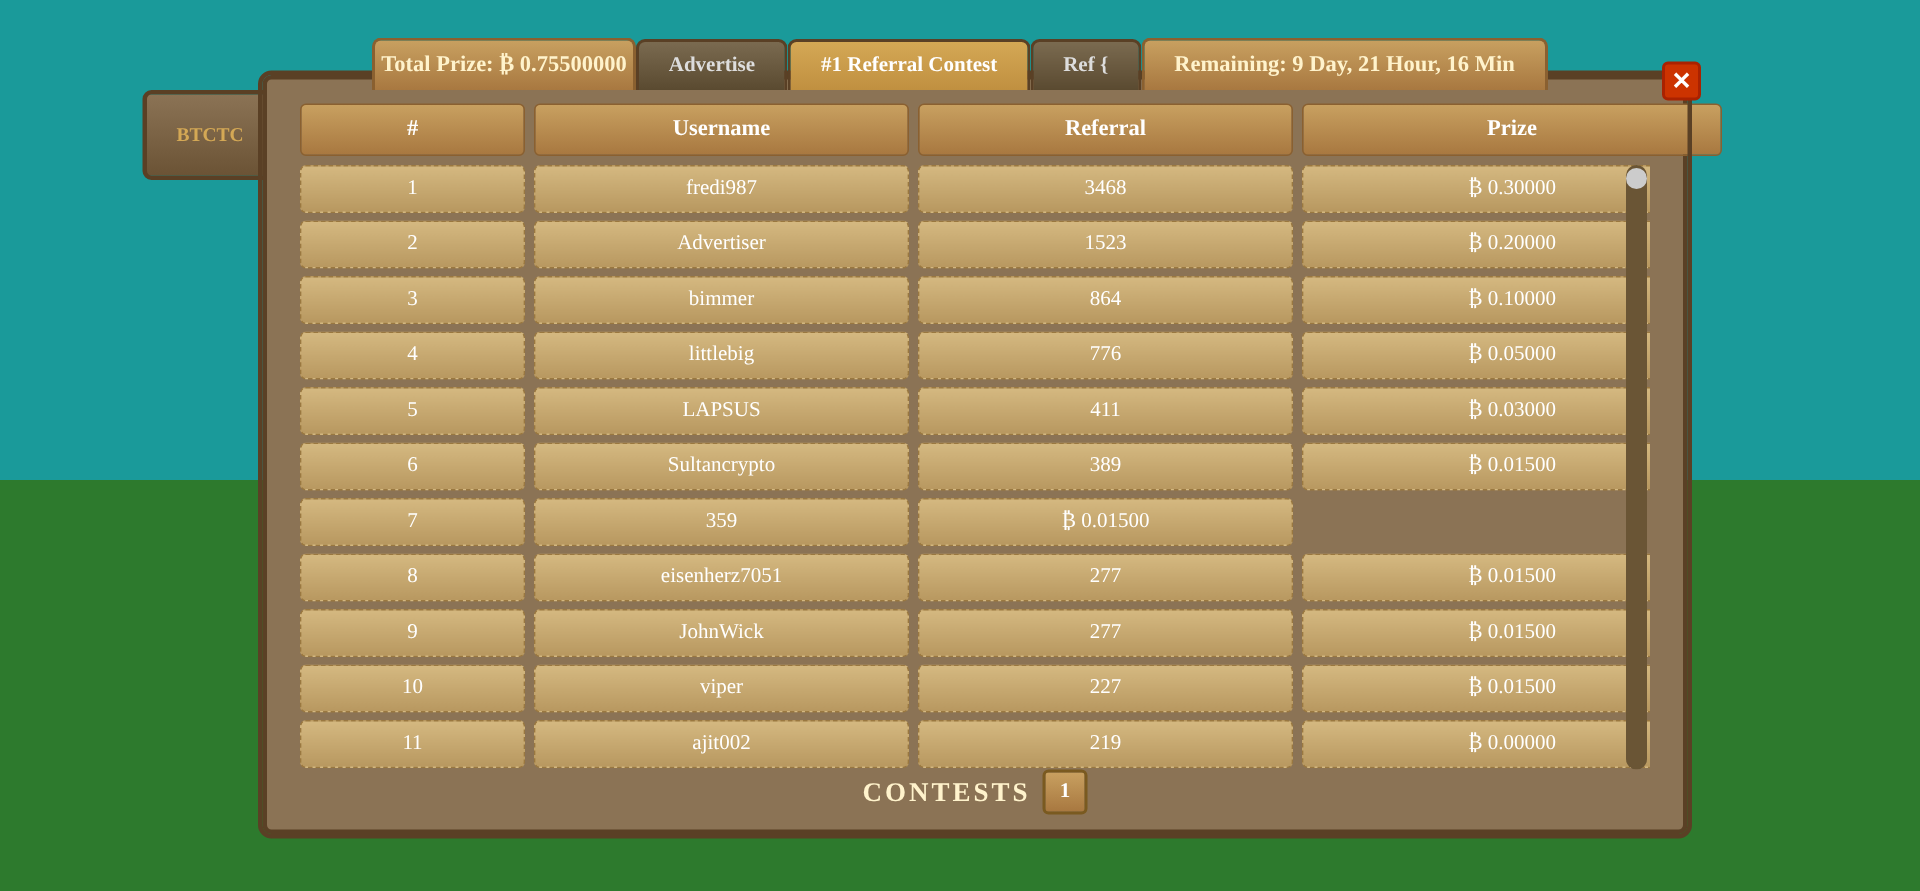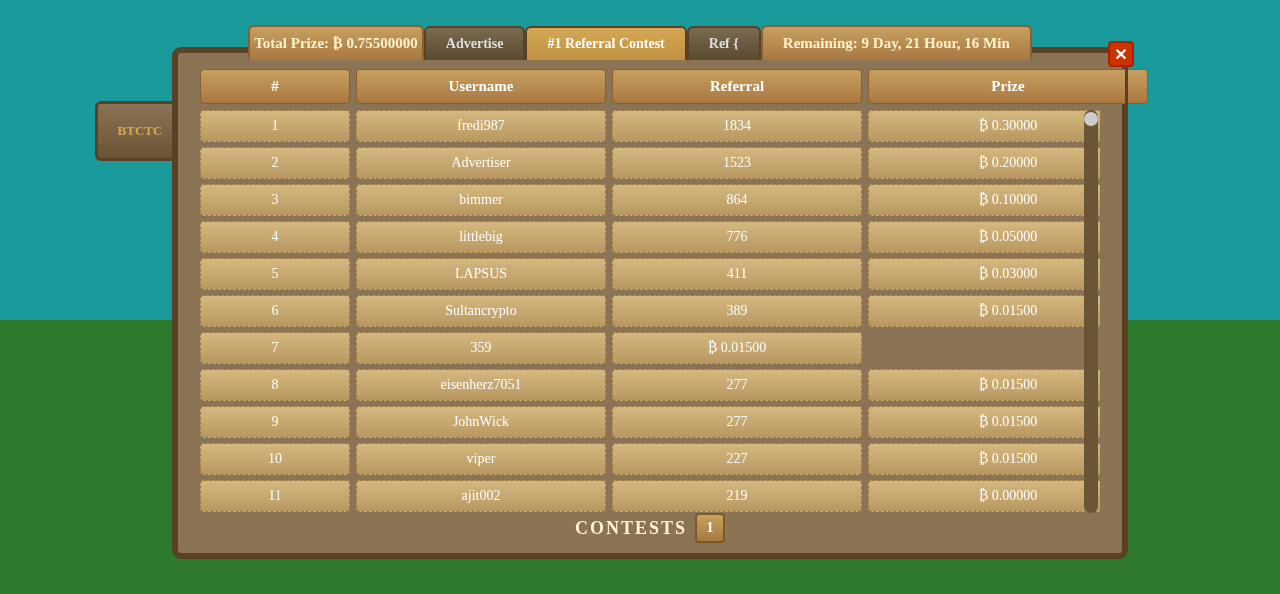--- a/index.html
+++ b/index.html
@@ -226,21 +226,20 @@
       background: linear-gradient(to bottom, #8B7355, #6B5335);
       border: 3px solid #5a4025;
       border-radius: 6px;
       display: flex;
       align-items: center;
       justify-content: center;
       color: #d4a855;
       font-size: 13px;
       font-weight: bold;
       z-index: 4;
-      margin-top: 41px;
     }
   </style>
 </head>
 <body>
 
 <div class="bg-top"></div>
 <div class="bg-bottom"></div>
 
 <div class="top-nav">
   <div class="total-prize-tab">
@@ -283,21 +282,21 @@
     <div class="th-cell">
       <span>Prize</span>
     </div>
   </div>
 
   <div style="flex:1; position:relative; overflow:hidden;">
     <div class="table-body" id="table-body-rows">
     <div class="table-row-data">
           <div class="td-cell">1</div>
           <div class="td-cell">fredi987</div>
-          <div class="td-cell">1834</div>
+          <div class="td-cell">3468</div>
           <div class="td-cell">₿ 0.30000</div>
         </div>
         <div class="table-row-data">
           <div class="td-cell">2</div>
           <div class="td-cell">Advertiser</div>
           <div class="td-cell">1523</div>
           <div class="td-cell">₿ 0.20000</div>
         </div>
         <div class="table-row-data">
           <div class="td-cell">3</div>

